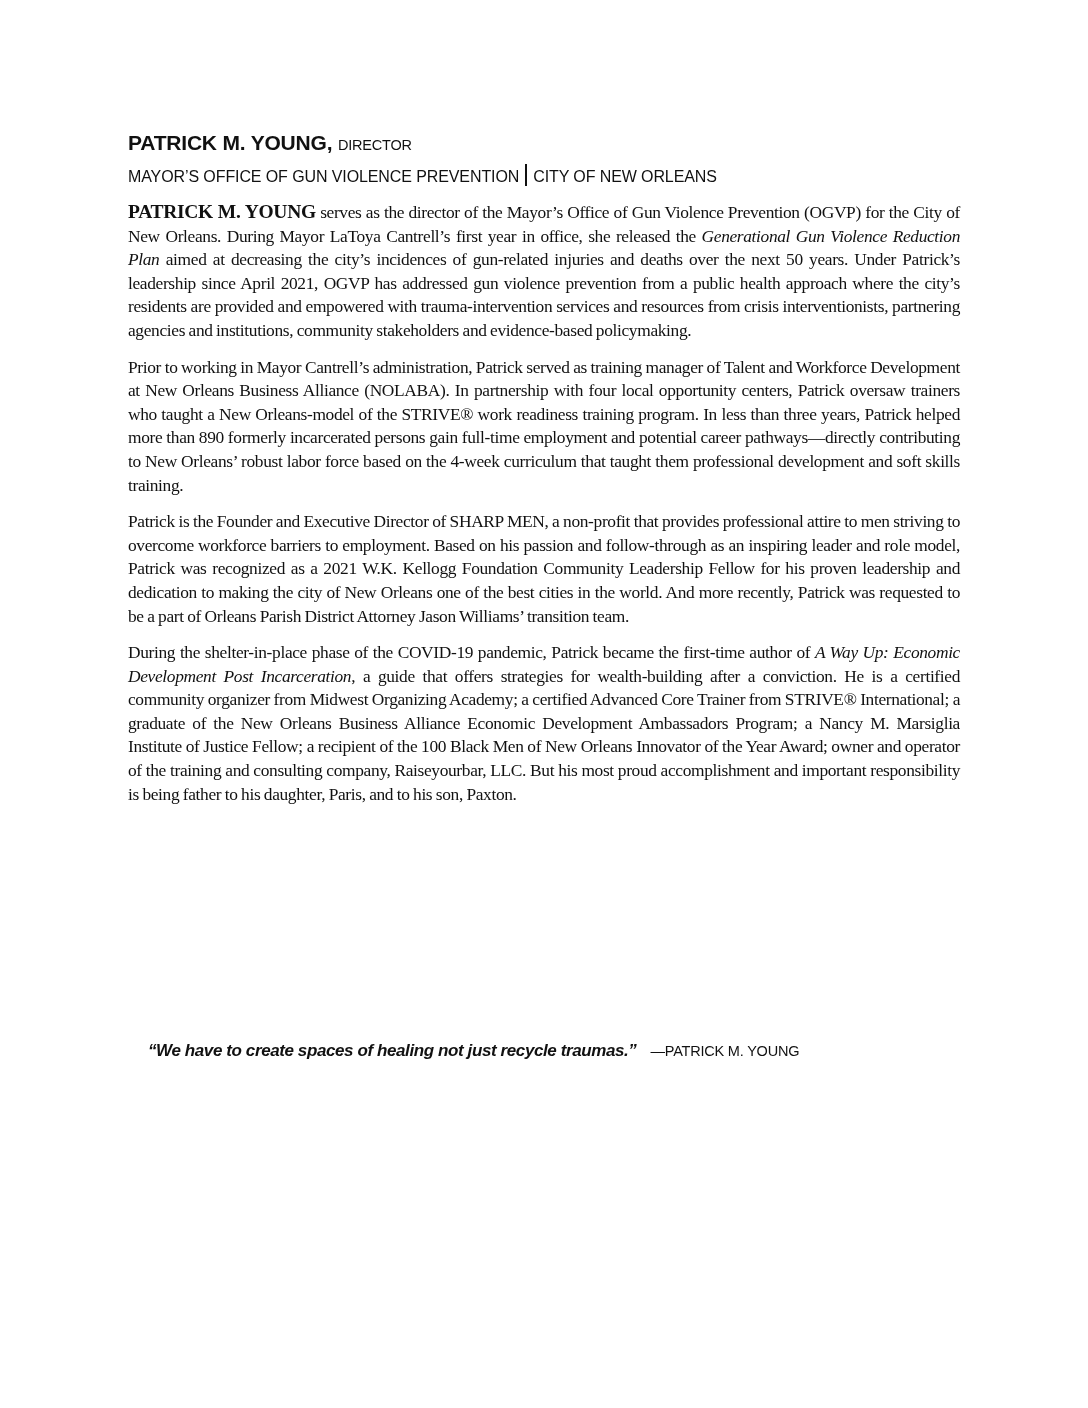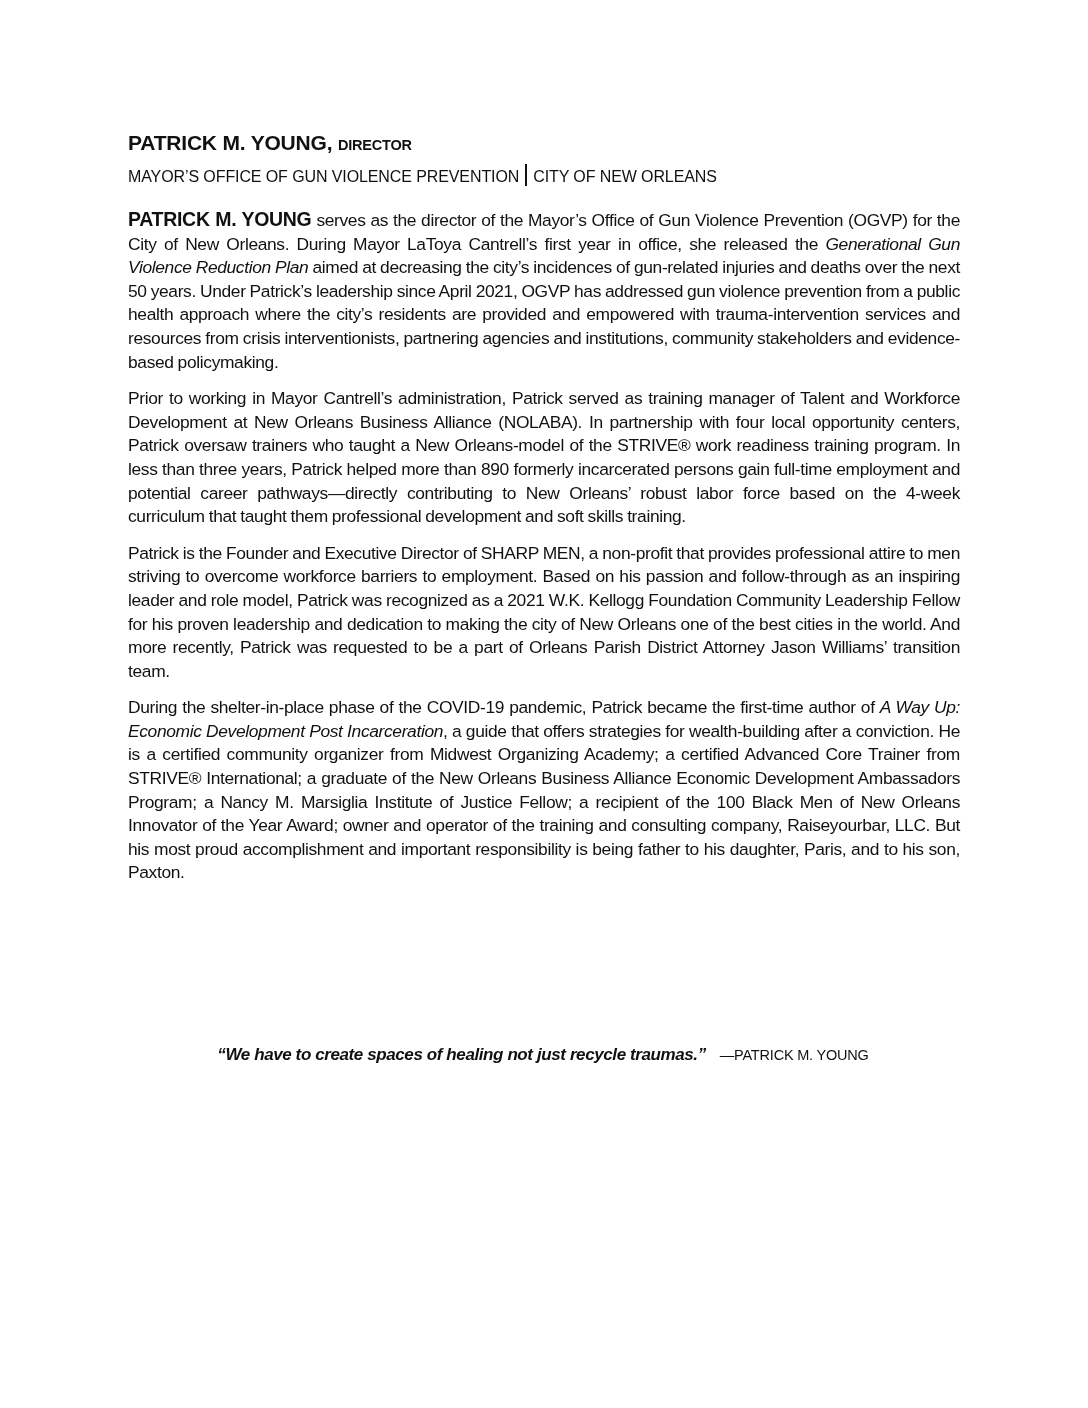--- a/index.html
+++ b/index.html
@@ -25,41 +25,42 @@
       font-size: 21px;
       line-height: 26px;
       margin: 0;
       letter-spacing: -0.2px;
     }
     .name-line .name {
       font-weight: bold;
     }
     .name-line .title {
       font-size: 14.5px;
-      font-weight: bold;
+      font-weight: normal;
       text-transform: uppercase;
       text-align: center;
     }
     .office-line {
       font-size: 16px;
       line-height: 22px;
       margin: 6px 0 0 0;
       letter-spacing: -0.1px;
       white-space: nowrap;
     }
     .office-line .sep {
       display: inline-block;
       width: 2px;
       height: 22px;
       background: #111;
       vertical-align: -4px;
       margin: 0 6px 0 6px;
     }
     .bio {
-      margin-top: 20px;
+      margin-top: 12px;
+      font-family: Liberation Serif, serif;
     }
     .bio p {
       font-size: 17.4px;
       line-height: 23.6px;
       margin: 0 0 13px 0;
       text-align: justify;
       letter-spacing: -0.35px;
       word-spacing: -0.5px;
     }
     .bio p .lead {
@@ -67,22 +68,21 @@
       font-size: 19.5px;
       letter-spacing: -0.3px;
     }
     .quote-line {
       position: absolute;
       left: 148px;
       top: 1042px;
       width: 790px;
       white-space: nowrap;
       font-size: 17px;
-      line-height: 26px;
-      text-align: center;
+      line-height: 18px;
     }
     .quote-line .quote {
       font-weight: bold;
       font-style: italic;
       letter-spacing: -0.4px;
     }
     .quote-line .attribution {
       font-size: 14.5px;
       margin-left: 14px;
       letter-spacing: -0.2px;

